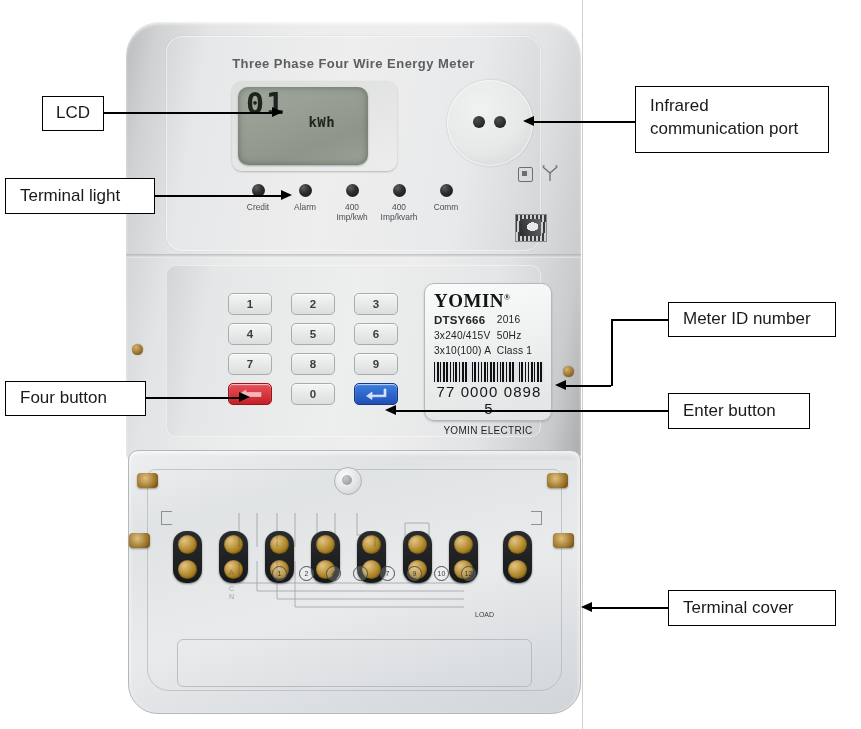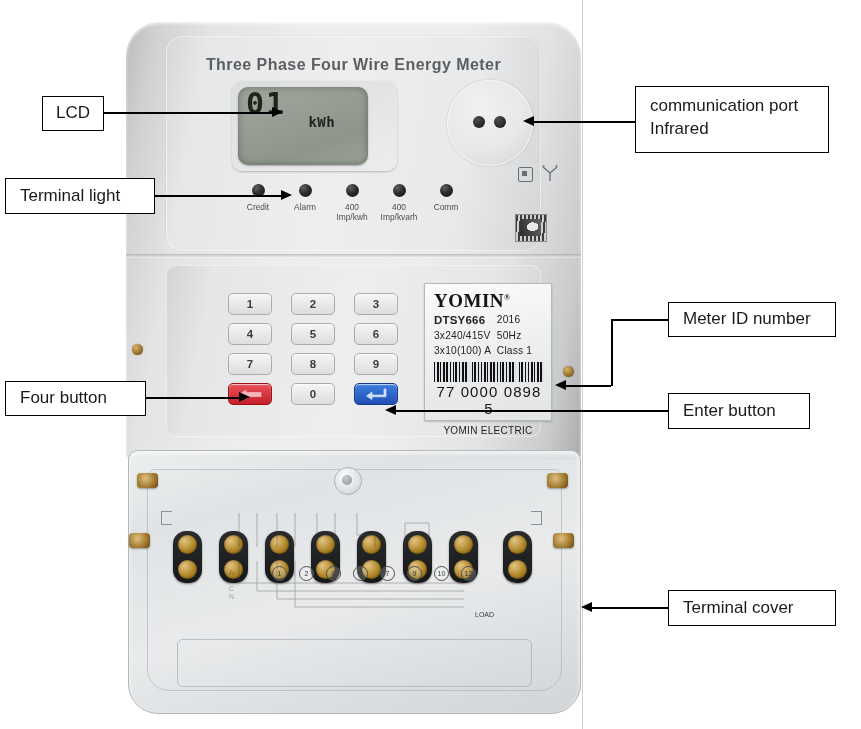--- a/index.html
+++ b/index.html
@@ -38,21 +38,21 @@
   .body-upper:after{content:"";position:absolute;left:0;right:0;top:0;bottom:0;
      border-radius:34px 34px 6px 6px;box-shadow:inset 0 2px 3px rgba(255,255,255,.65);}
 
   
   .top-face{position:absolute;left:40px;top:14px;width:375px;height:215px;
      border-radius:16px;
      background:linear-gradient(100deg,#d5d7d8 0%,#e6e7e8 10%,#eeeeef 45%,#e8e9ea 78%,#d3d5d6 100%);
      box-shadow:inset 0 0 0 1px rgba(255,255,255,.5),0 0 1px rgba(120,122,124,.5);}
 
   .brand-title{position:absolute;left:0;right:0;top:20px;text-align:center;
-     font-size:16px;letter-spacing:.45px;color:#5c5f62;font-weight:600;}
+     font-size:13px;letter-spacing:.45px;color:#5c5f62;font-weight:600;}
 
   
   .lcd{position:absolute;left:72px;top:51px;width:130px;height:78px;border-radius:10px;
      background:linear-gradient(160deg,#9fa69c 0%,#99a096 30%,#8e958b 70%,#9aa197 100%);
      box-shadow:inset 0 0 7px rgba(60,70,58,.55),0 1px 2px rgba(0,0,0,.28);
      overflow:hidden;}
   .lcd-bezel{position:absolute;left:66px;top:45px;width:165px;height:90px;border-radius:10px;
      background:linear-gradient(160deg,#dcdddd,#ededee);
      box-shadow:0 1px 2px rgba(110,112,114,.45);}
   .seg{font-family:"DejaVu Sans Mono",monospace;color:#1f231e;}
@@ -106,21 +106,21 @@
   .key{position:absolute;width:42px;height:20px;border-radius:5px;
      background:linear-gradient(180deg,#f4f5f5,#dcdddd);
      border:1px solid #a9abad;box-shadow:0 1px 1px rgba(255,255,255,.7) inset;
      font-size:11.5px;color:#3b3d3f;display:flex;align-items:center;justify-content:center;
      font-weight:600;}
   .key.red{background:linear-gradient(180deg,#e8525a,#c51f28);border-color:#9d1118;}
   .key.blue{background:linear-gradient(180deg,#3d7fe0,#1f4fb5);border-color:#17398a;}
   .key svg{display:block;}
 
   
-  .plate{position:absolute;left:258px;top:18px;width:128px;height:138px;border-radius:1px;
+  .plate{position:absolute;left:258px;top:18px;width:128px;height:138px;border-radius:10px;
      background:linear-gradient(170deg,#fafbfb,#eceded 55%,#e3e4e5);
      border:1px solid #b6b8ba;box-shadow:0 1px 2px rgba(120,122,124,.4);
      padding:7px 9px;box-sizing:border-box;}
   .plate-brand{font-family:"Liberation Serif",serif;font-weight:700;font-size:19px;
      letter-spacing:.5px;color:#131415;line-height:1;}
   .plate-brand sup{font-size:8px;vertical-align:super;}
   .plate-row{display:flex;justify-content:space-between;font-size:10.2px;color:#232426;
      margin-top:4px;letter-spacing:.2px;}
   .plate-row .c1{width:64px;} .plate-row .c2{width:46px;}
   .plate-model .c1{font-weight:700;font-size:11.5px;}
@@ -382,22 +382,22 @@
 <div class="lead h" style="left:155px;top:195px;width:126px;"></div>
 <div class="arrow right" style="left:281px;top:190px;"></div>
 
 <div class="callout" style="left:5px;top:381px;width:141px;height:35px;padding-left:14px;">
   <span>Four button</span>
 </div>
 <div class="lead h" style="left:146px;top:397px;width:93px;"></div>
 <div class="arrow right" style="left:239px;top:392px;"></div>
 
 <div class="callout multi" style="left:635px;top:86px;width:194px;height:67px;">
+  <span>Infrared</span>
   <span>communication port</span>
-  <span>Infrared</span>
 </div>
 <div class="lead h" style="left:534px;top:121px;width:101px;"></div>
 <div class="arrow left" style="left:523px;top:116px;"></div>
 
 <div class="callout" style="left:668px;top:302px;width:168px;height:35px;padding-left:14px;">
   <span>Meter ID number</span>
 </div>
 <div class="lead h" style="left:611px;top:319px;width:57px;"></div>
 <div class="lead v" style="left:611px;top:319px;height:67px;"></div>
 <div class="lead h" style="left:566px;top:385px;width:45px;"></div>

